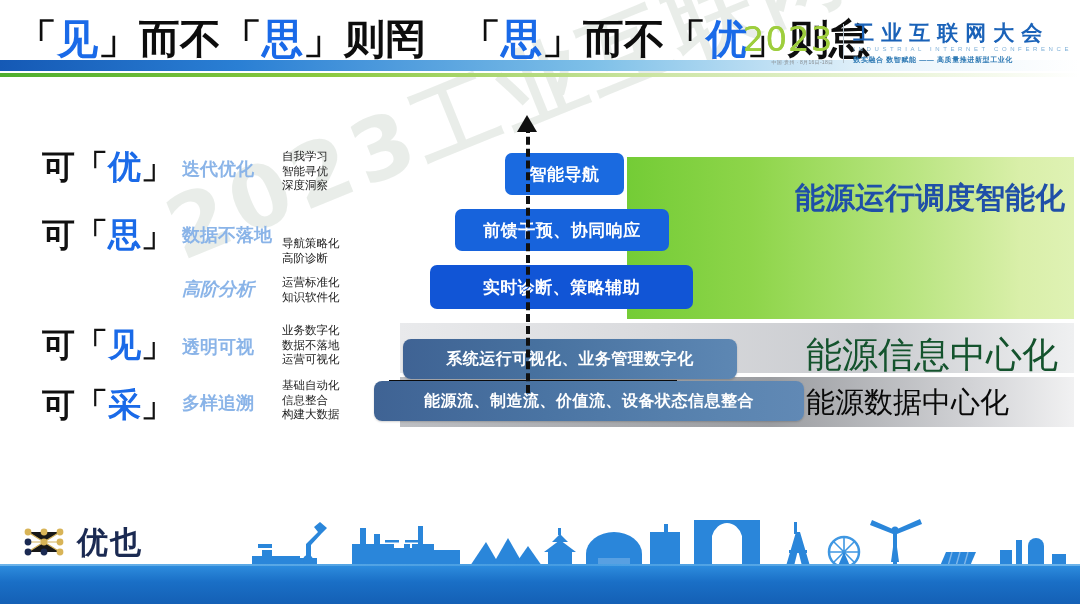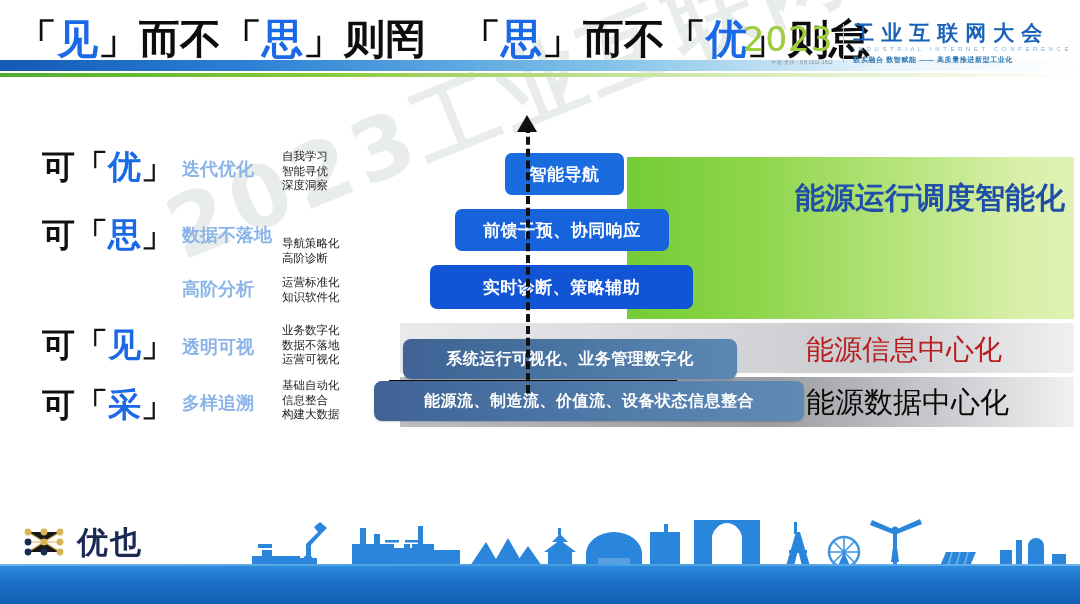--- a/index.html
+++ b/index.html
@@ -95,21 +95,21 @@
     background:linear-gradient(to right,#e9eaec 0%,#d9dadd 38%,#c9cbcf 70%,#eff0f1 100%);
   }
   .gray-band.b1{top:228px;width:674px;}
   .gray-band.b2{top:282px;width:674px;
     background:linear-gradient(to right,#bdbfc3 0%,#a9abaf 30%,#9b9da1 55%,#d2d3d6 85%,#f1f1f2 100%);}
 
   .right-lab{
     position:absolute;white-space:nowrap;z-index:6;
     font-family:"DejaVu Serif","Liberation Serif",serif;
   }
-  .right-lab.l1{left:806px;top:236px;font-size:28px;color:#b91c1c;font-weight:400;}
+  .right-lab.l1{left:806px;top:236px;font-size:36px;color:#14532d;font-weight:400;}
   .right-lab.l2{left:806px;top:288px;font-size:29px;color:#090909;font-weight:400;
     font-family:"DejaVu Sans",sans-serif;}
 
   
   .chip{
     position:absolute;z-index:6;border-radius:7px;
     color:#fff;font-weight:700;display:flex;align-items:center;justify-content:center;
     font-family:"DejaVu Sans",sans-serif;letter-spacing:.5px;
   }
   .chip.c1{left:505px;top:58px;width:119px;height:42px;font-size:17px;background:#1a6ae0;}
@@ -197,21 +197,21 @@
     </div>
     <div class="lvl" style="left:42px;top:228px;">
       <span class="big"><span>可「</span><span class="k">见</span><span>」</span></span>
     </div>
     <div class="lvl" style="left:42px;top:288px;">
       <span class="big"><span>可「</span><span class="k">采</span><span>」</span></span>
     </div>
 
     <div class="mid" style="left:182px;top:62px;">迭代优化</div>
     <div class="mid" style="left:182px;top:128px;">数据不落地</div>
-    <div class="mid" style="left:182px;top:182px;">高阶分析</div>
+    <div class="mid" style="left:182px;top:182px;font-style:italic;">高阶分析</div>
     <div class="mid" style="left:182px;top:240px;">透明可视</div>
     <div class="mid" style="left:182px;top:296px;">多样追溯</div>
 
     <div class="small" style="left:282px;top:54px;">
       <div>自我学习</div>
       <div>智能寻优</div>
       <div>深度洞察</div>
     </div>
     <div class="small" style="left:282px;top:141px;">
       <div>导航策略化</div>

